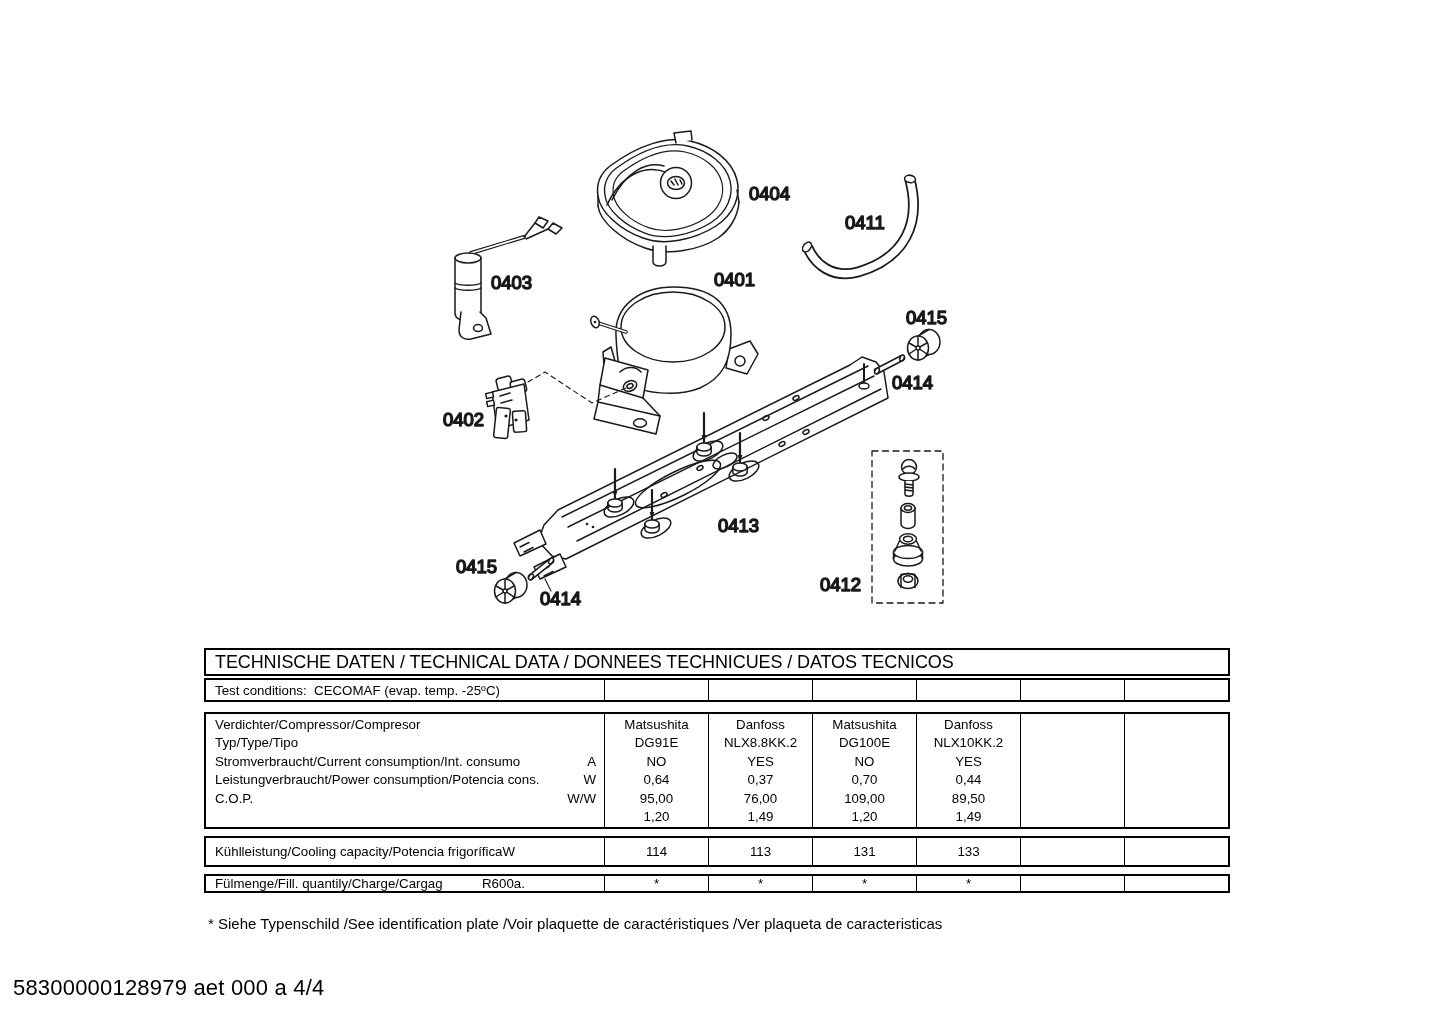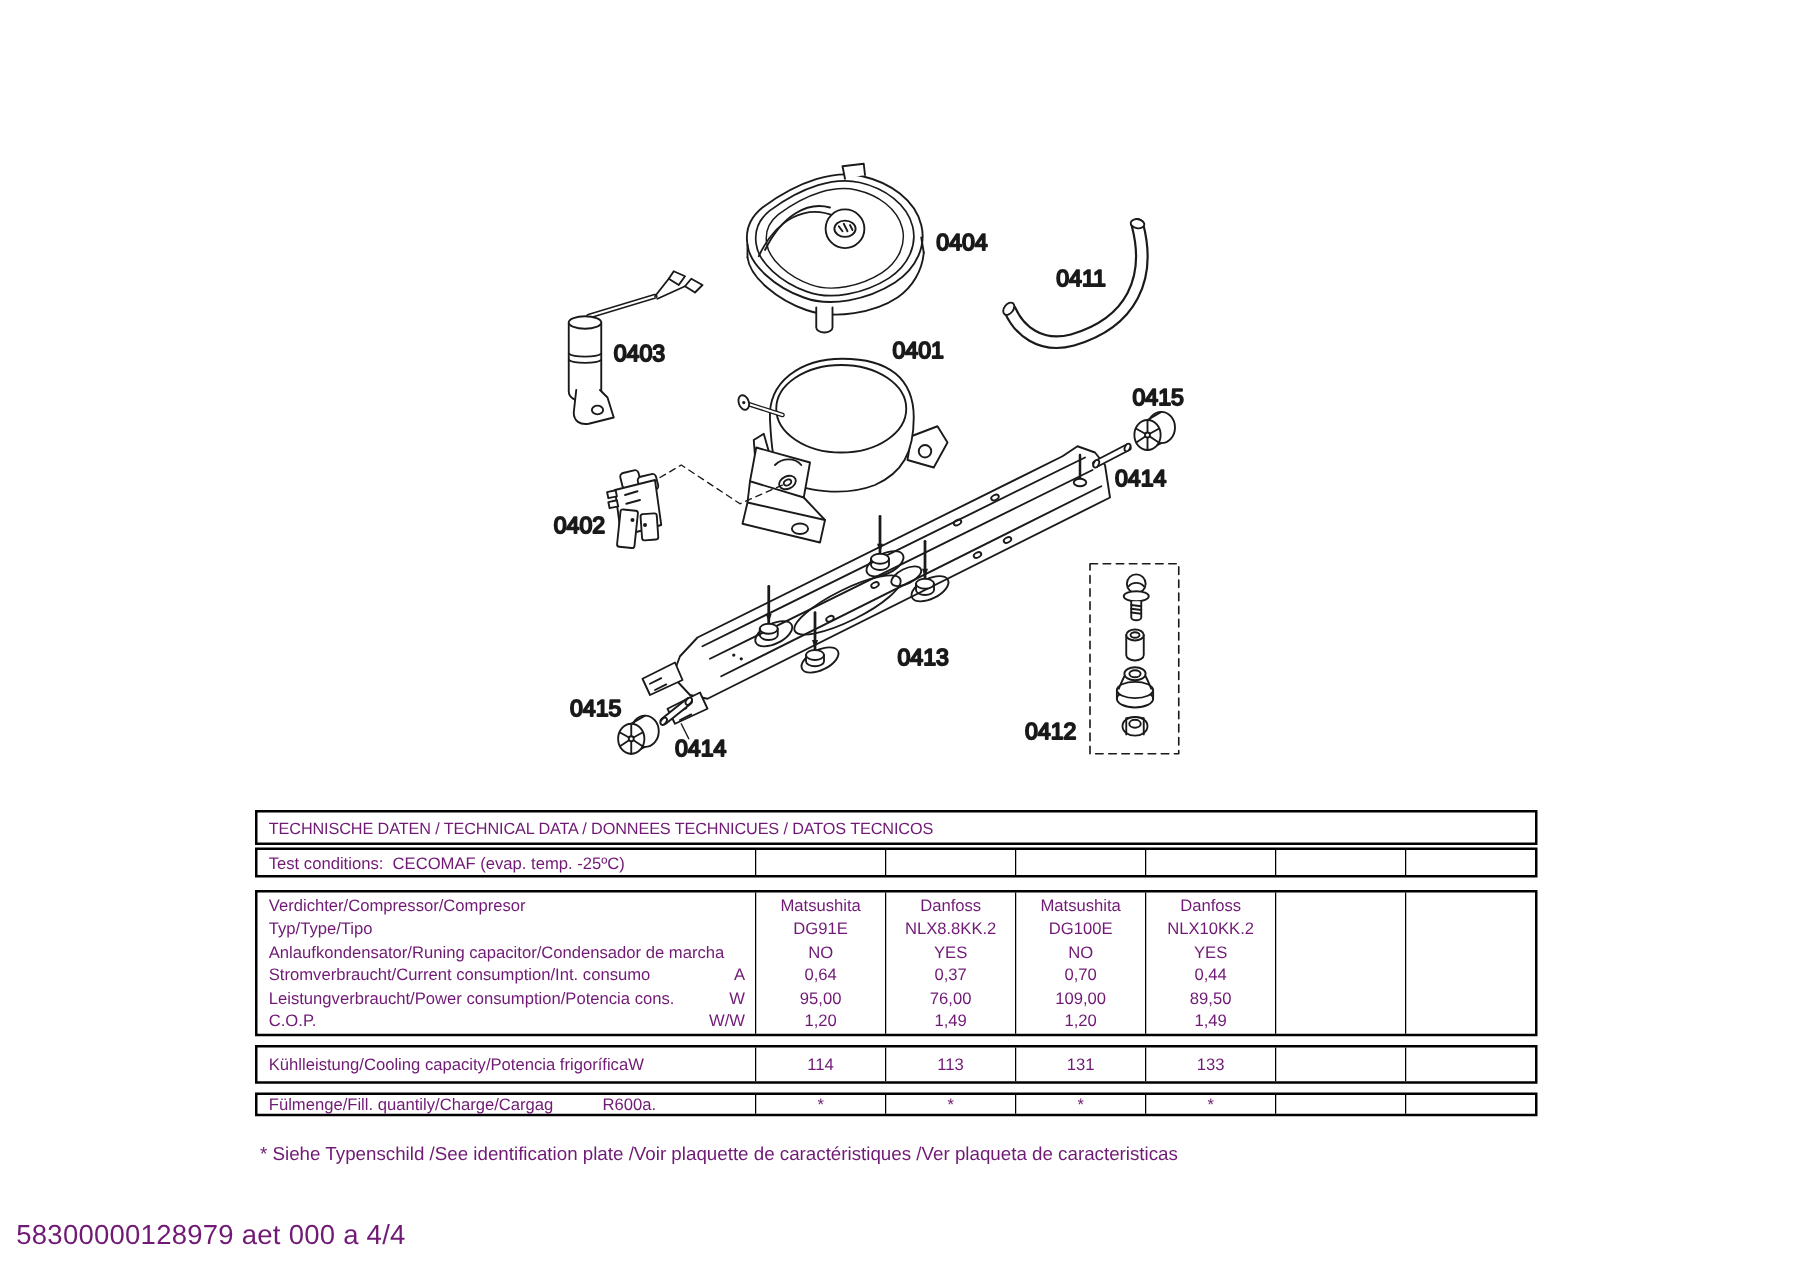--- a/index.html
+++ b/index.html
@@ -1,28 +1,28 @@
 <!DOCTYPE html>
 <html><head>
 <meta charset="utf-8">
 <style>
   html,body{margin:0;padding:0;background:#f2f2f2;}
   .page{
     position:relative;width:1442px;height:1019px;background:#ffffff;
-    font-family:"Liberation Sans",sans-serif;color:#701a75;overflow:hidden;
+    font-family:"Liberation Sans",sans-serif;color:#000000;overflow:hidden;
   }
   svg text{font-family:"Liberation Sans",sans-serif;}
   .plabel{font-size:18.5px;fill:#0d0d0d;}
   
   .tbox{
     position:absolute;left:204px;width:1026px;border:2px solid #000;
     box-sizing:border-box;background:#fff;font-size:13.3px;
   }
   .title-box{top:648px;height:28px;display:flex;align-items:center;}
-  .title-box span{padding-left:9px;font-size:13px;letter-spacing:-0.1px;white-space:pre;}
+  .title-box span{padding-left:9px;font-size:18px;letter-spacing:-0.1px;white-space:pre;}
   .grid{display:grid;grid-template-columns:398px repeat(6,1fr);}
   .grid .cell{border-left:1.5px solid #000;box-sizing:border-box;min-width:0;}
   .grid .cell:first-child{border-left:none;}
   .cond-box{top:678px;height:24px;}
   .cond-box .cell{display:flex;align-items:center;}
   .cond-box .label-cell span{padding-left:9px;white-space:pre;}
   .main-box{top:712px;height:117px;}
   .main-box .cell{padding-top:1px;}
   .mline{height:18.5px;display:flex;align-items:center;}
   .label-col .mline{padding:0 8px 0 9px;}
@@ -262,24 +262,20 @@
     <div class="cell label-col">
       <div class="mline">
         <span>Verdichter/Compressor/Compresor</span>
         <span class="unit"></span>
       </div>
       <div class="mline">
         <span>Typ/Type/Tipo</span>
         <span class="unit"></span>
       </div>
       <div class="mline">
-        <span>Anlaufkondensator/Runing capacitor/Condensador de marcha</span>
-        <span class="unit"></span>
-      </div>
-      <div class="mline">
         <span>Stromverbraucht/Current consumption/Int. consumo</span>
         <span class="unit">A</span>
       </div>
       <div class="mline">
         <span>Leistungverbraucht/Power consumption/Potencia cons.</span>
         <span class="unit">W</span>
       </div>
       <div class="mline">
         <span>C.O.P.</span>
         <span class="unit">W/W</span>

